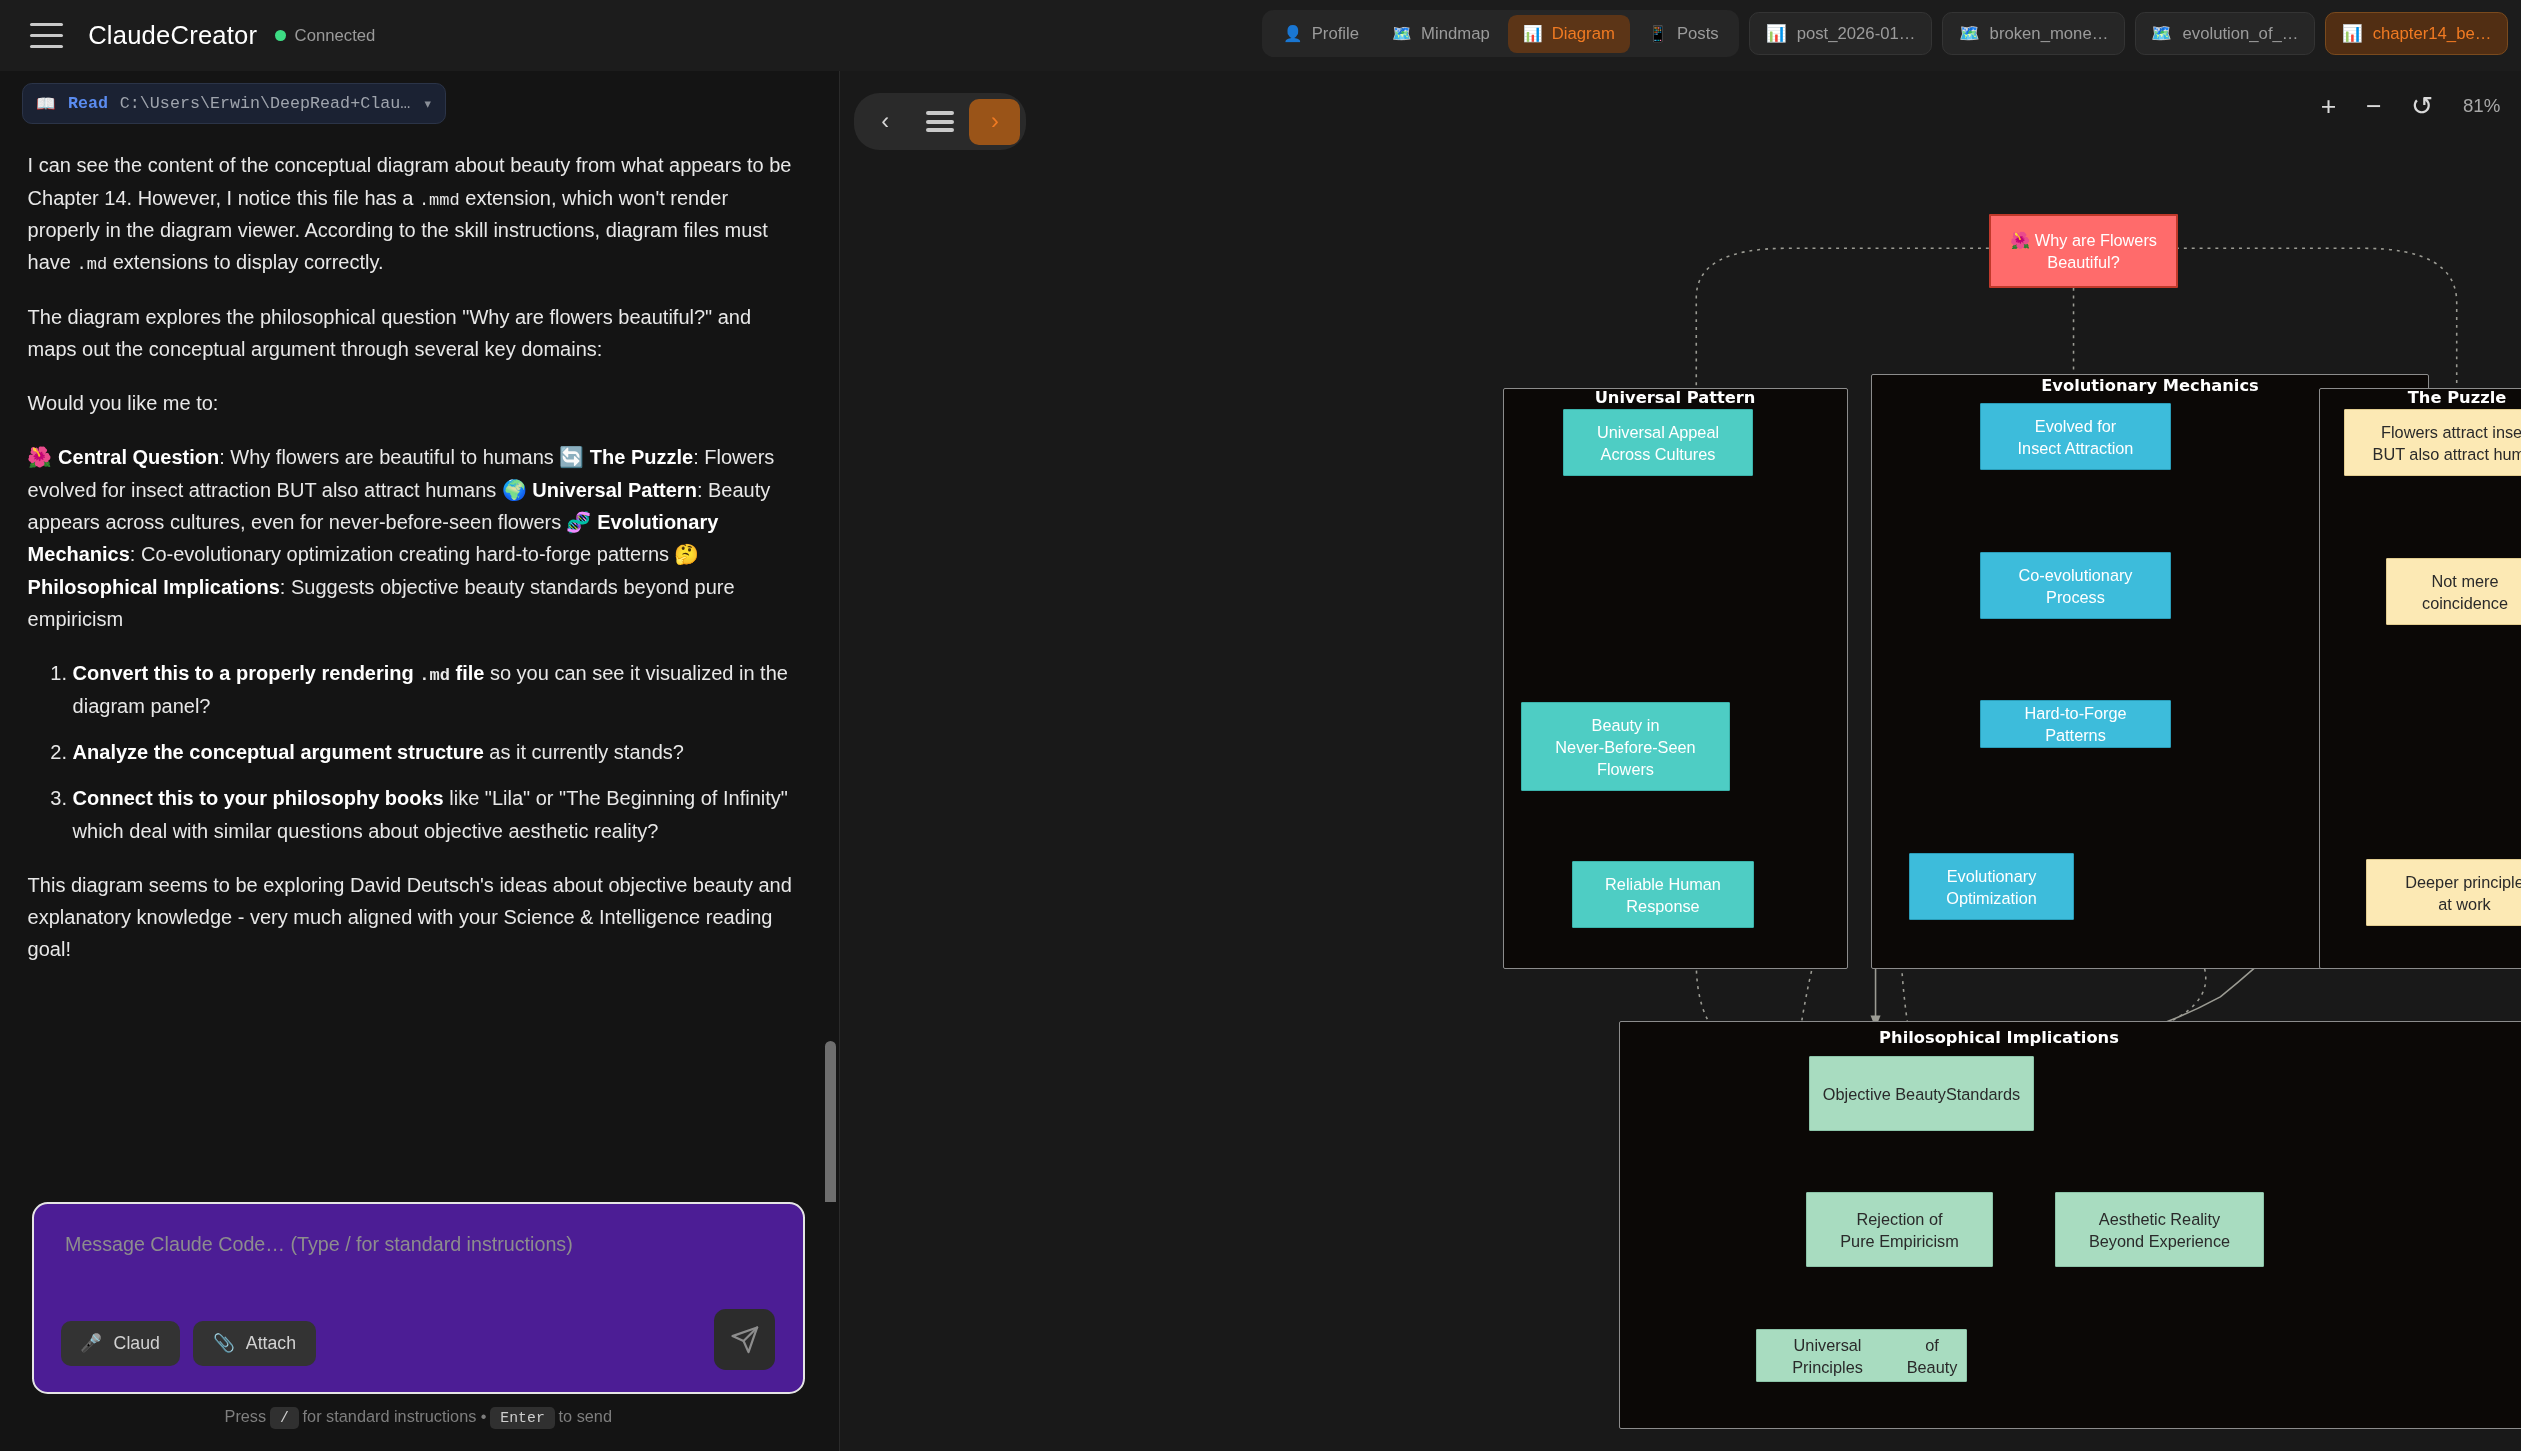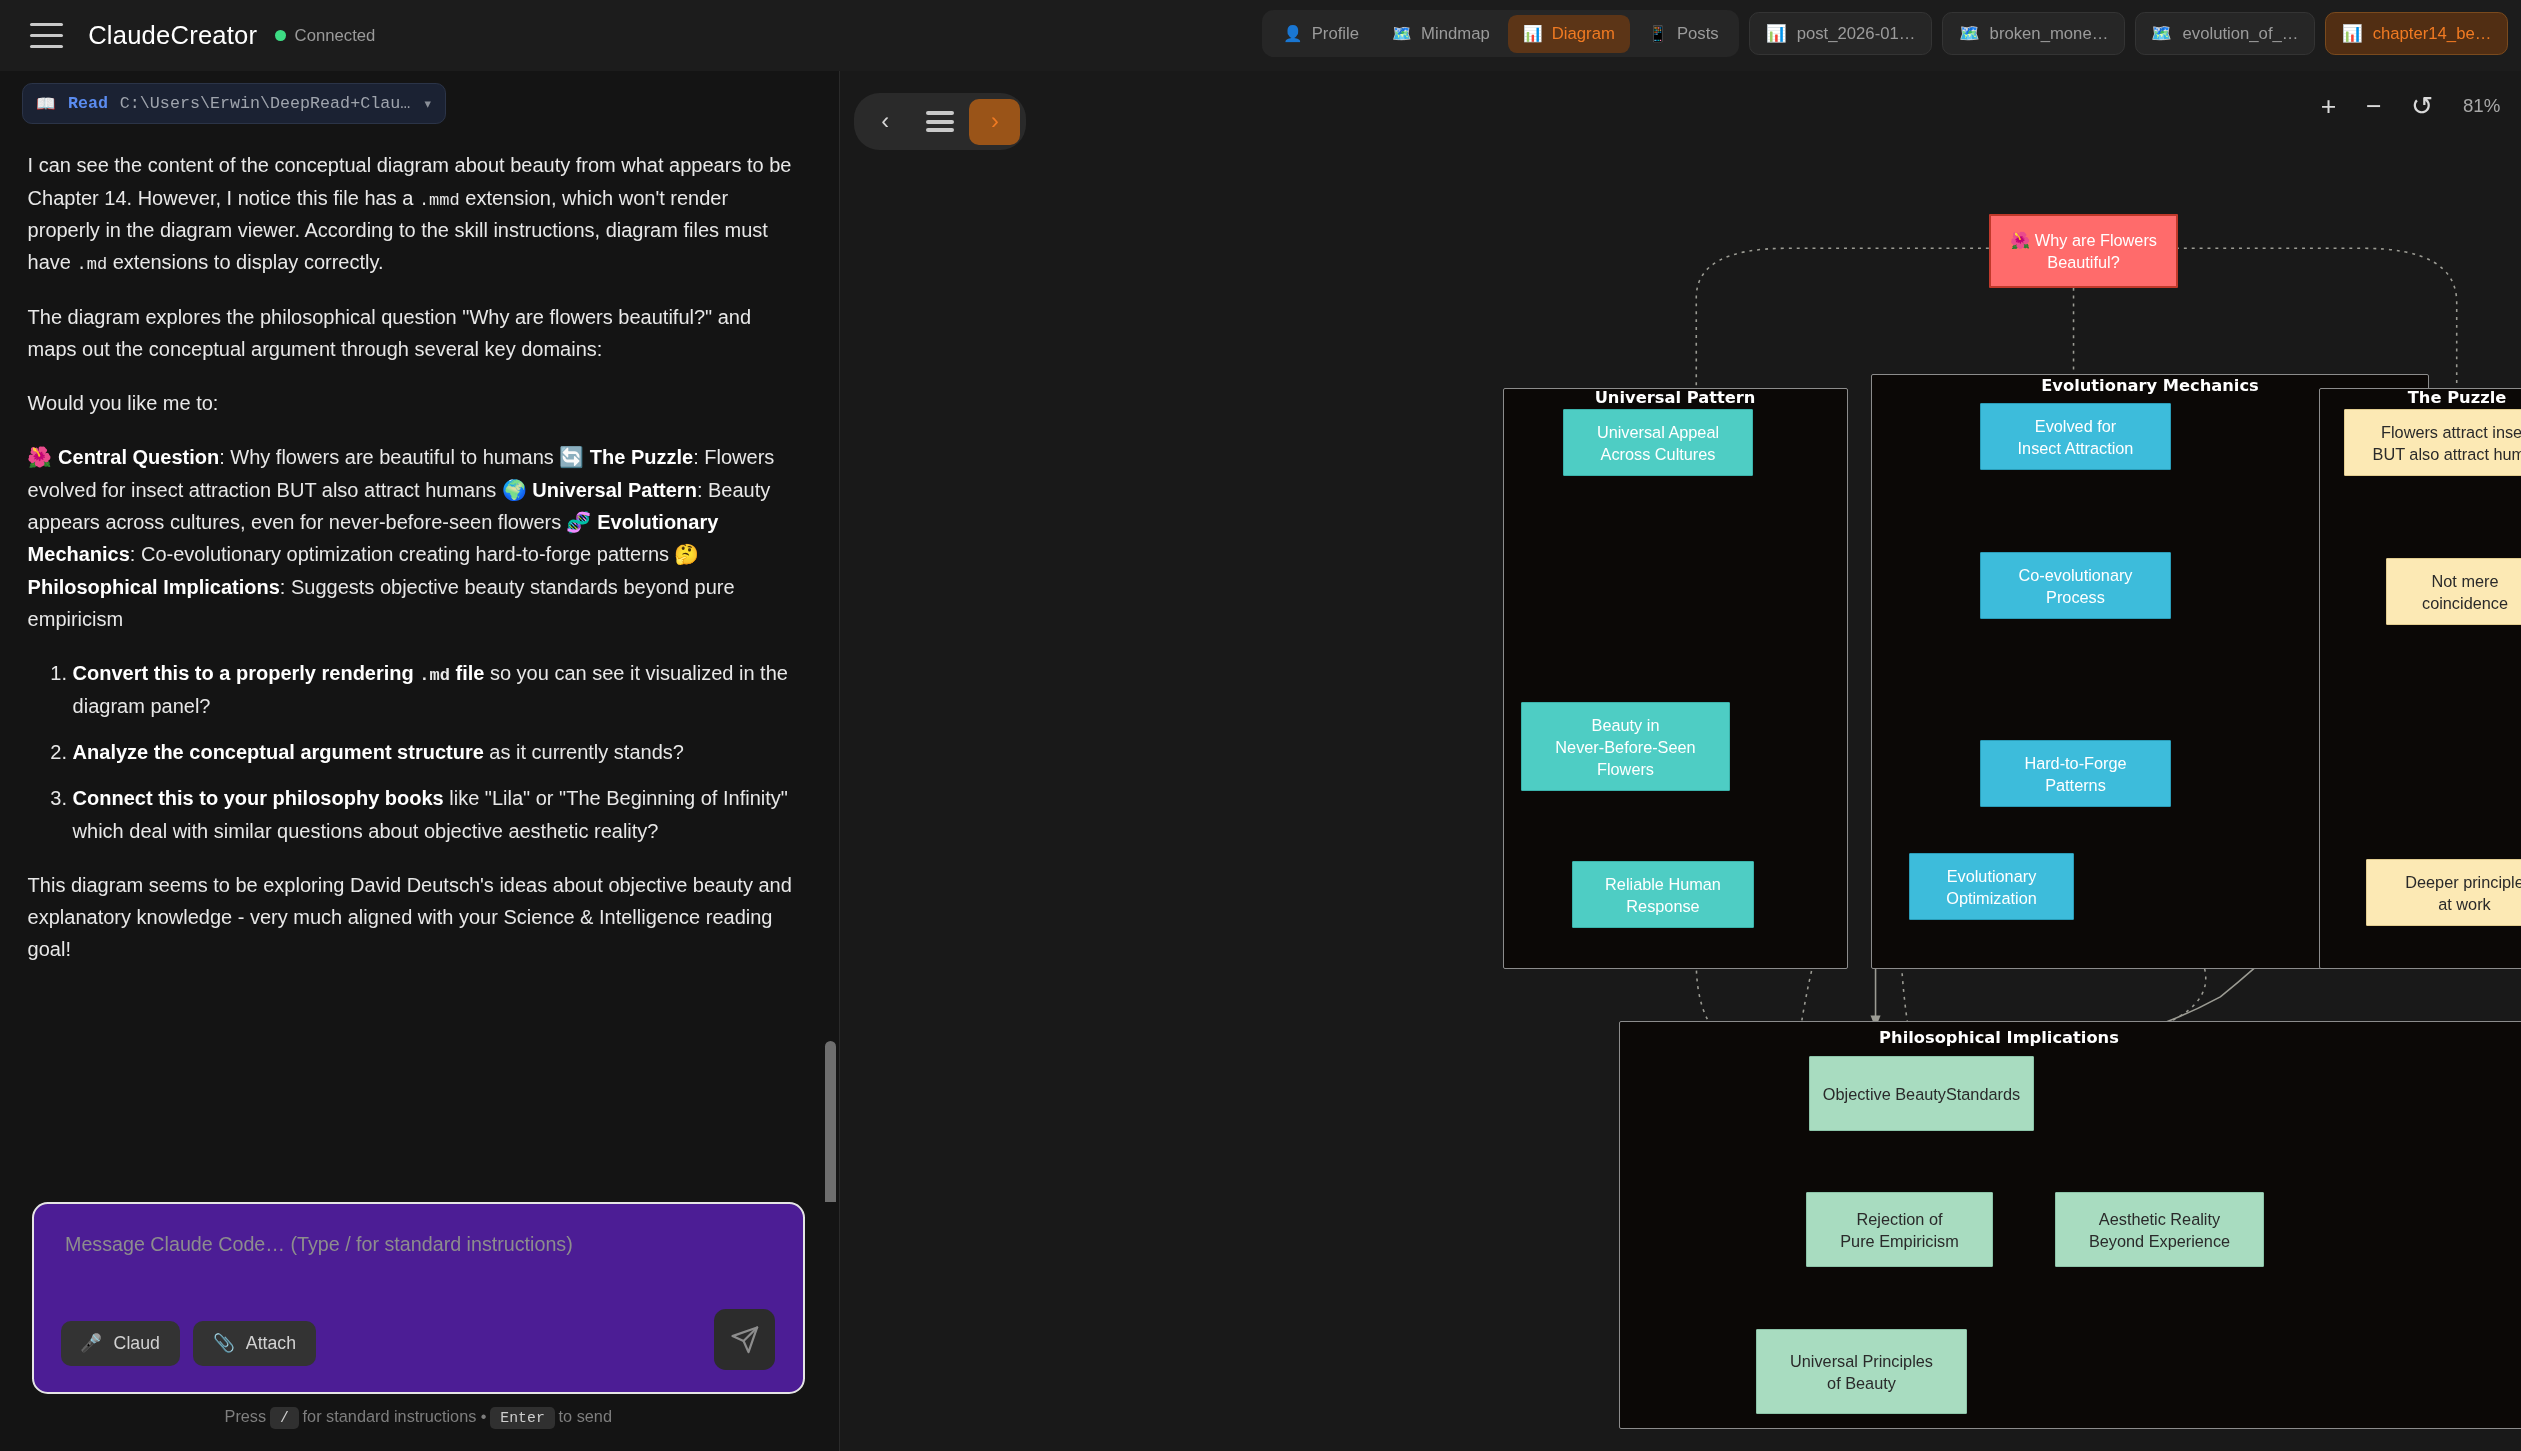--- a/index.html
+++ b/index.html
@@ -388,21 +388,21 @@
     <div class="sublabel" style="left:1309px; top:305px;">Evolutionary Mechanics</div>
 
     <div class="node n-blue" style="left:1139px; top:332px; width:191px; height:67px; flex-direction:column;">
       <span>Evolved for</span>
       <span>Insect Attraction</span>
     </div>
     <div class="node n-blue" style="left:1139px; top:481px; width:191px; height:67px; flex-direction:column;">
       <span>Co-evolutionary</span>
       <span>Process</span>
     </div>
-    <div class="node n-blue" style="left:1139px; top:629px; width:191px; height:67px; flex-direction:column;margin-top:40px;">
+    <div class="node n-blue" style="left:1139px; top:629px; width:191px; height:48px; flex-direction:column;">
       <span>Hard-to-Forge</span>
       <span>Patterns</span>
     </div>
     <div class="node n-blue" style="left:1068px; top:782px; width:165px; height:67px; flex-direction:column;">
       <span>Evolutionary</span>
       <span>Optimization</span>
     </div>
 
     <div class="sub" style="left:1478px; top:317px; width:284px; height:581px;"></div>
     <div class="sublabel" style="left:1616px; top:317px;">The Puzzle</div>
@@ -428,20 +428,20 @@
       <span>Standards</span>
     </div>
     <div class="node n-green" style="left:965px; top:1121px; width:187px; height:75px; flex-direction:column;">
       <span>Rejection of</span>
       <span>Pure Empiricism</span>
     </div>
     <div class="node n-green" style="left:1214px; top:1121px; width:209px; height:75px; flex-direction:column;">
       <span>Aesthetic Reality</span>
       <span>Beyond Experience</span>
     </div>
-    <div class="node n-green" style="left:915px; top:1258px; width:211px; height:85px; flex-direction:column;text-align:center;">
+    <div class="node n-green" style="left:915px; top:1258px; width:211px; height:53px; flex-direction:row;text-align:center;">
       <span>Universal Principles</span>
       <span>of Beauty</span>
     </div>
 
   </div>
 </div>
 
 
 </body></html>

